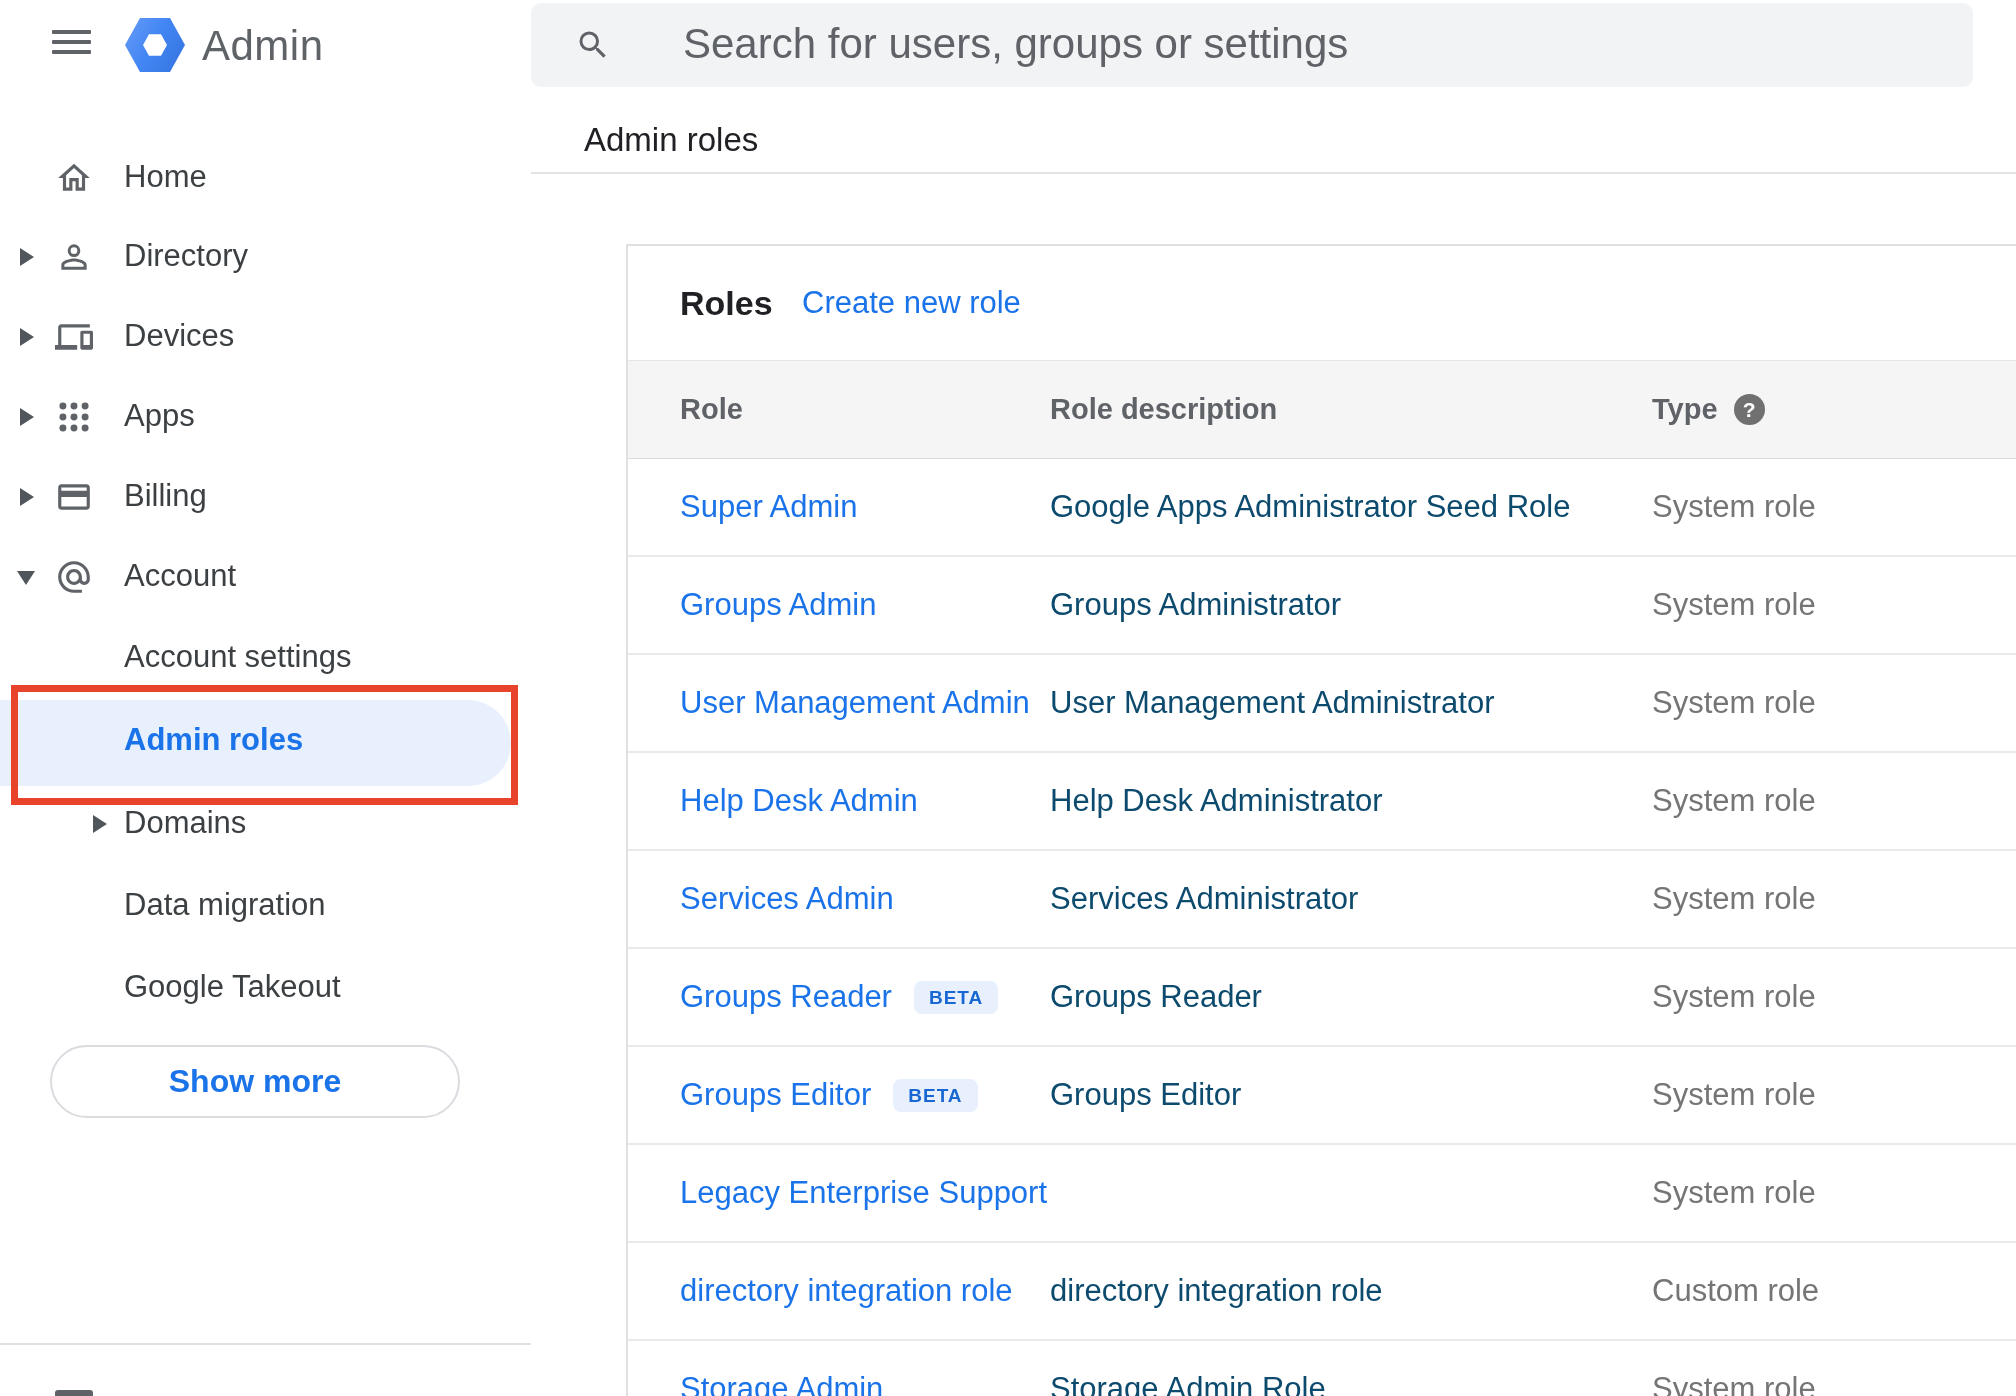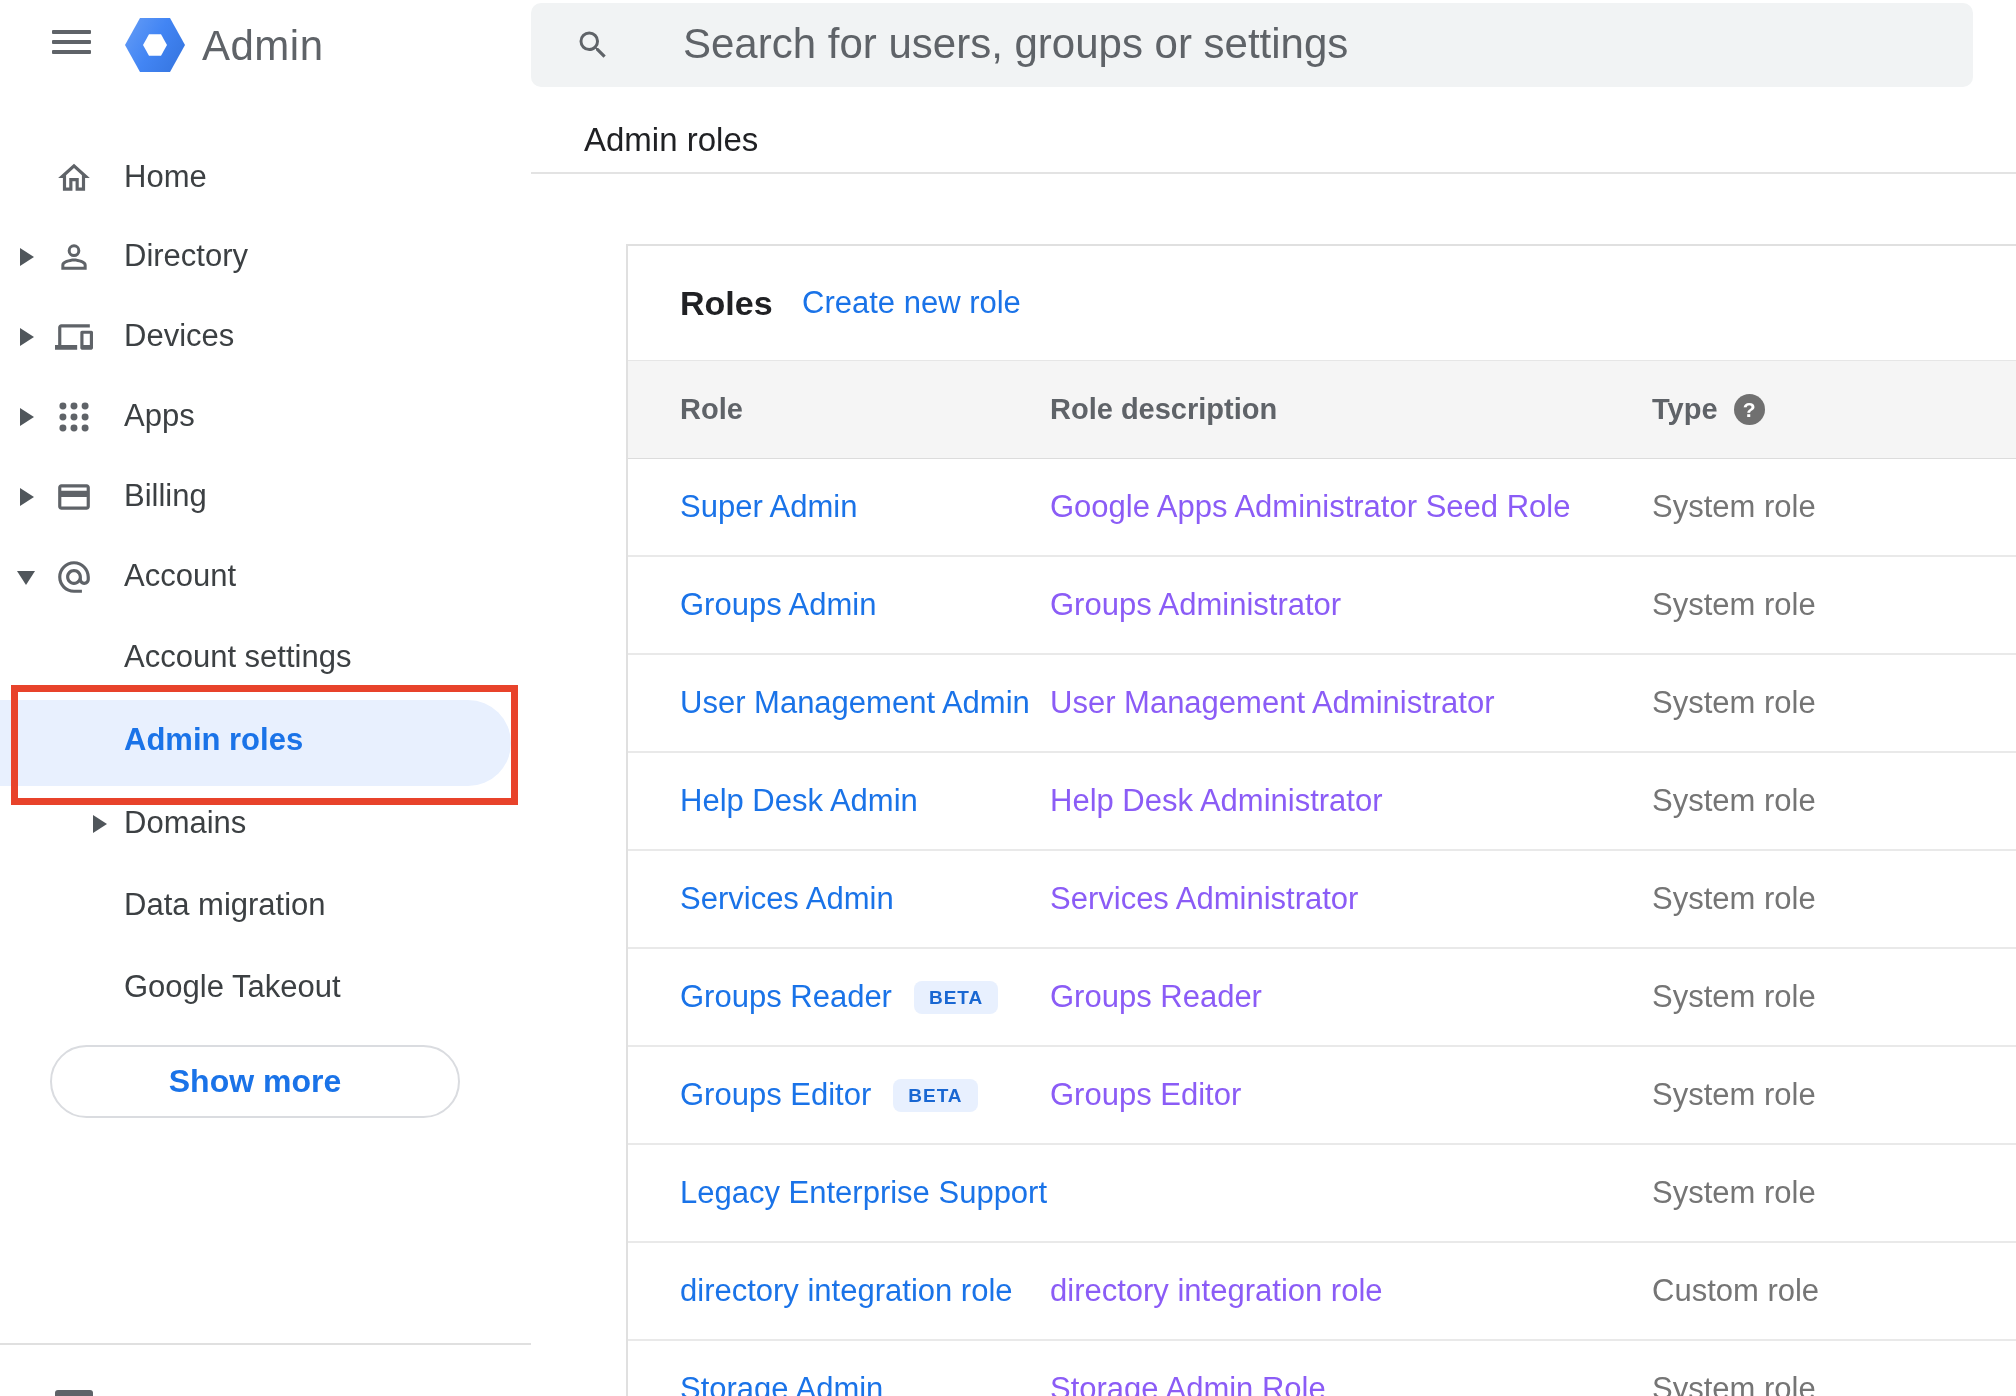--- a/index.html
+++ b/index.html
@@ -61,21 +61,21 @@
 
   #thead { position:relative; height:99px; background:#f5f5f5; border-top:1px solid #e6e6e6; border-bottom:1px solid #dcdcdc; }
   .cell { position:absolute; top:0; height:100%; display:flex; align-items:center; white-space:nowrap; }
   .c-role { left:52px; } .c-desc { left:422px; } .c-type { left:1024px; }
   #thead .cell { font-size:29px; font-weight:700; color:#5f6368; }
   #help-badge { display:inline-flex; align-items:center; justify-content:center; width:31px; height:31px;
     margin-left:16px; border-radius:50%; background:#707070; color:#fff; font-size:21px; font-weight:700; cursor:pointer; }
 
   .trow { position:relative; height:98px; border-bottom:2px solid #e9e9e9; background:#fff; }
   .trow .role-link { font-size:31px; color:#1a73e8; cursor:pointer; }
-  .trow .desc { font-size:31px; color:#8b5cf6; }
+  .trow .desc { font-size:31px; color:#0c4a6e; }
   .trow .rtype { font-size:31px; color:#757575; }
   .beta-badge { display:inline-block; margin-left:22px; padding:7px 15px; background:#e8f0fe; color:#1967d2;
     font-size:19px; font-weight:700; letter-spacing:1px; border-radius:8px; line-height:1; }
 </style>
 </head>
 <body>
 
 <div id="screen">
 
   <nav id="sidebar">

